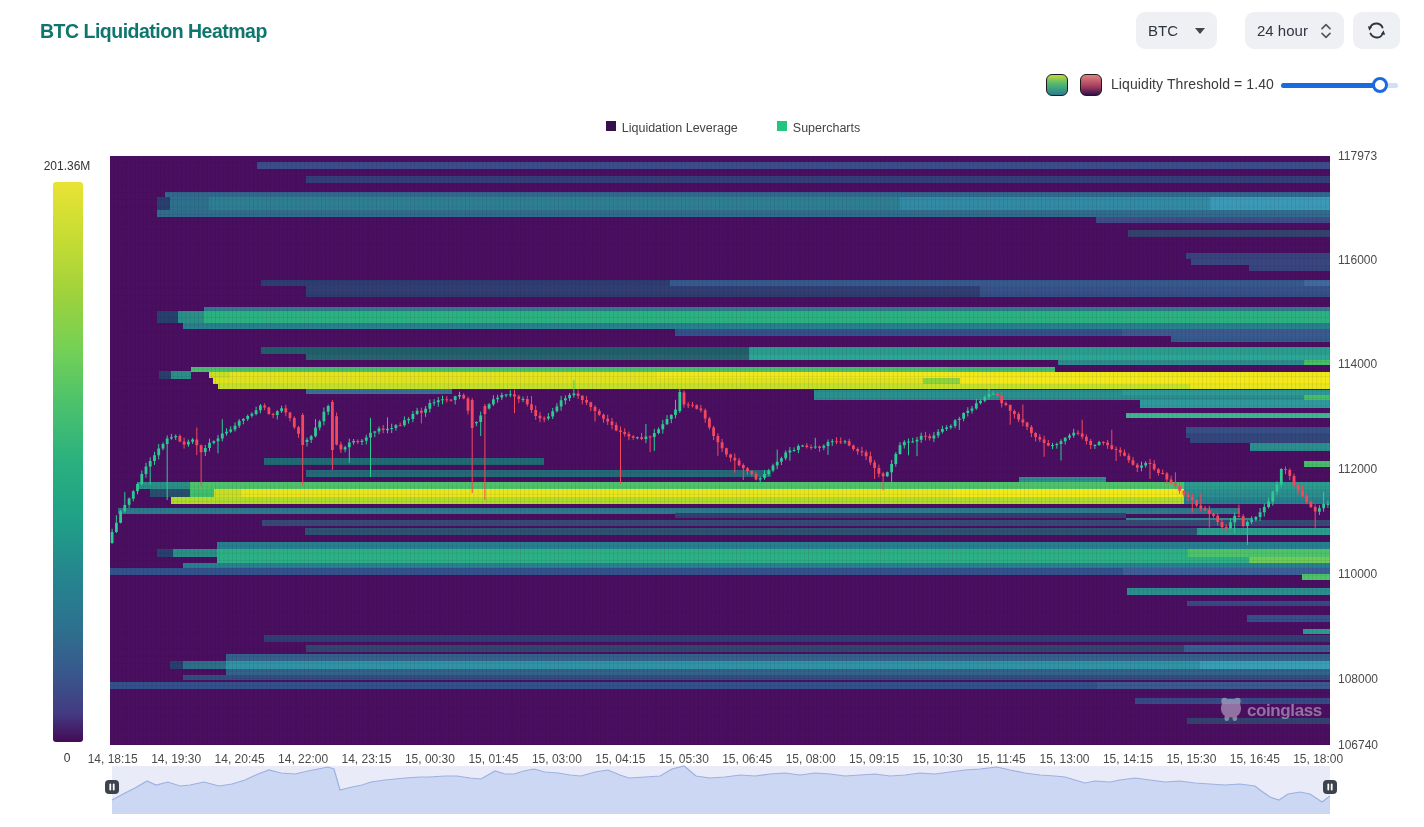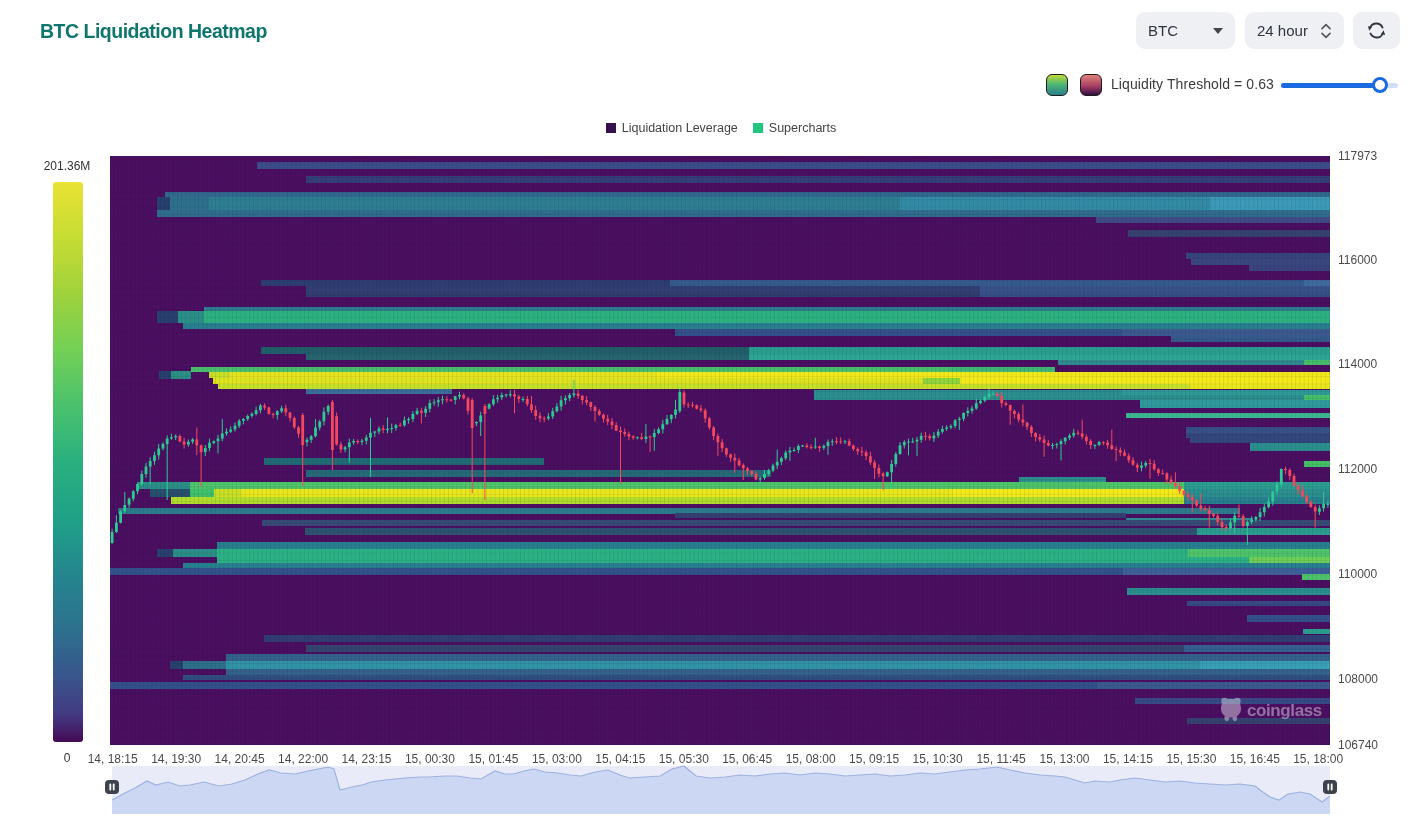--- a/index.html
+++ b/index.html
@@ -1,30 +1,30 @@
 <!DOCTYPE html>
 <html><head><meta charset="utf-8"><title>BTC Liquidation Heatmap</title>
 <style>
 * { margin:0; padding:0; box-sizing:border-box; }
 body { width:1424px; height:827px; background:#fff; font-family:"Liberation Sans",sans-serif; position:relative; overflow:hidden; }
 .title { position:absolute; left:40px; top:20px; font-size:19.5px; font-weight:bold; color:#0f766e; letter-spacing:-0.5px; }
 .ctl { position:absolute; background:#eef0f4; border-radius:9px; display:flex; align-items:center; color:#2f3540; }
-.sel1 { left:1136px; top:12px; width:99px; height:37px; padding:0 12px; justify-content:space-between; font-size:15px; }
+.sel1 { left:1136px; top:12px; width:81px; height:37px; padding:0 12px; justify-content:space-between; font-size:15px; }
 .sel2 { left:1245px; top:12px; width:99px; height:37px; padding:0 12px; justify-content:space-between; font-size:15px; }
 .btn { left:1353px; top:12px; width:47px; height:37px; justify-content:center; }
 .caret { width:0; height:0; border-left:5px solid transparent; border-right:5px solid transparent; border-top:6px solid #444; }
 .sw { position:absolute; width:22px; height:22px; border-radius:6px; border:1.5px solid #1c1c1c; top:74px; }
 .sw1 { left:1046px; background:linear-gradient(180deg,#c2d837 0%,#4fb873 45%,#2a7d8e 100%); }
 .sw2 { left:1080px; background:linear-gradient(180deg,#e0837b 0%,#a83f63 55%,#331045 100%); }
 .lth { position:absolute; right:150px; top:76px; font-size:14px; color:#3a3a3a; letter-spacing:0.1px; }
 .track { position:absolute; left:1281px; top:82.5px; width:117px; height:5px; border-radius:2.5px; background:#cfe0f6; }
 .trackfill { position:absolute; left:0; top:0; width:99px; height:5px; border-radius:2.5px; background:#1a6be0; }
 .knob { position:absolute; left:1372px; top:77px; width:16px; height:16px; border-radius:50%; background:#fff; border:3.5px solid #1a6be0; }
 .legend { position:absolute; left:9px; top:121px; width:1424px; display:flex; justify-content:center; gap:15px; font-size:12.5px; color:#444; }
-.legend .it { display:flex; align-items:center; gap:6px; }
+.legend .it { display:flex; gap:6px;margin-left:24px; }
 .sq { width:10px; height:10px; display:inline-block; }
 svg { position:absolute; left:0; top:0; }
 </style></head>
 <body>
 <svg width="1424" height="827" viewBox="0 0 1424 827" font-family="Liberation Sans, sans-serif">
 <defs>
 <linearGradient id="cb" x1="0" y1="0" x2="0" y2="1">
 <stop offset="0" stop-color="#e9e334"></stop>
         <stop offset="0.1" stop-color="#c6dc33"></stop>
 <stop offset="0.2" stop-color="#9fd23c"></stop>
@@ -226,20 +226,20 @@
 <div class="ctl btn">
     <svg width="21" height="21" viewBox="0 0 24 24" style="position:static">
       <path d="M18.9 8.6A7.7 7.7 0 0 0 5.0 8.2" fill="none" stroke="#2f3540" stroke-width="2.1" stroke-linecap="round"></path>
       <path d="M2.1 7.0L6.8 8.1L3.8 12.3Z" fill="#2f3540"></path>
       <path d="M5.1 15.4A7.7 7.7 0 0 0 19.0 15.8" fill="none" stroke="#2f3540" stroke-width="2.1" stroke-linecap="round"></path>
       <path d="M21.9 17.0L17.2 15.9L20.2 11.7Z" fill="#2f3540"></path>
     </svg>
   </div>
 <div class="sw sw1"></div>
 <div class="sw sw2"></div>
-<div class="lth">Liquidity Threshold = 0.63</div>
+<div class="lth">Liquidity Threshold = 1.40</div>
 <div class="track">
     <div class="trackfill"></div>
   </div>
 <div class="knob"></div>
 <div class="legend">
 <span class="it"><span class="sq" style="background:#35104d"></span>Liquidation Leverage</span>
 <span class="it"><span class="sq" style="background:#22c57e"></span>Supercharts</span>
 </div>
 </body></html>

